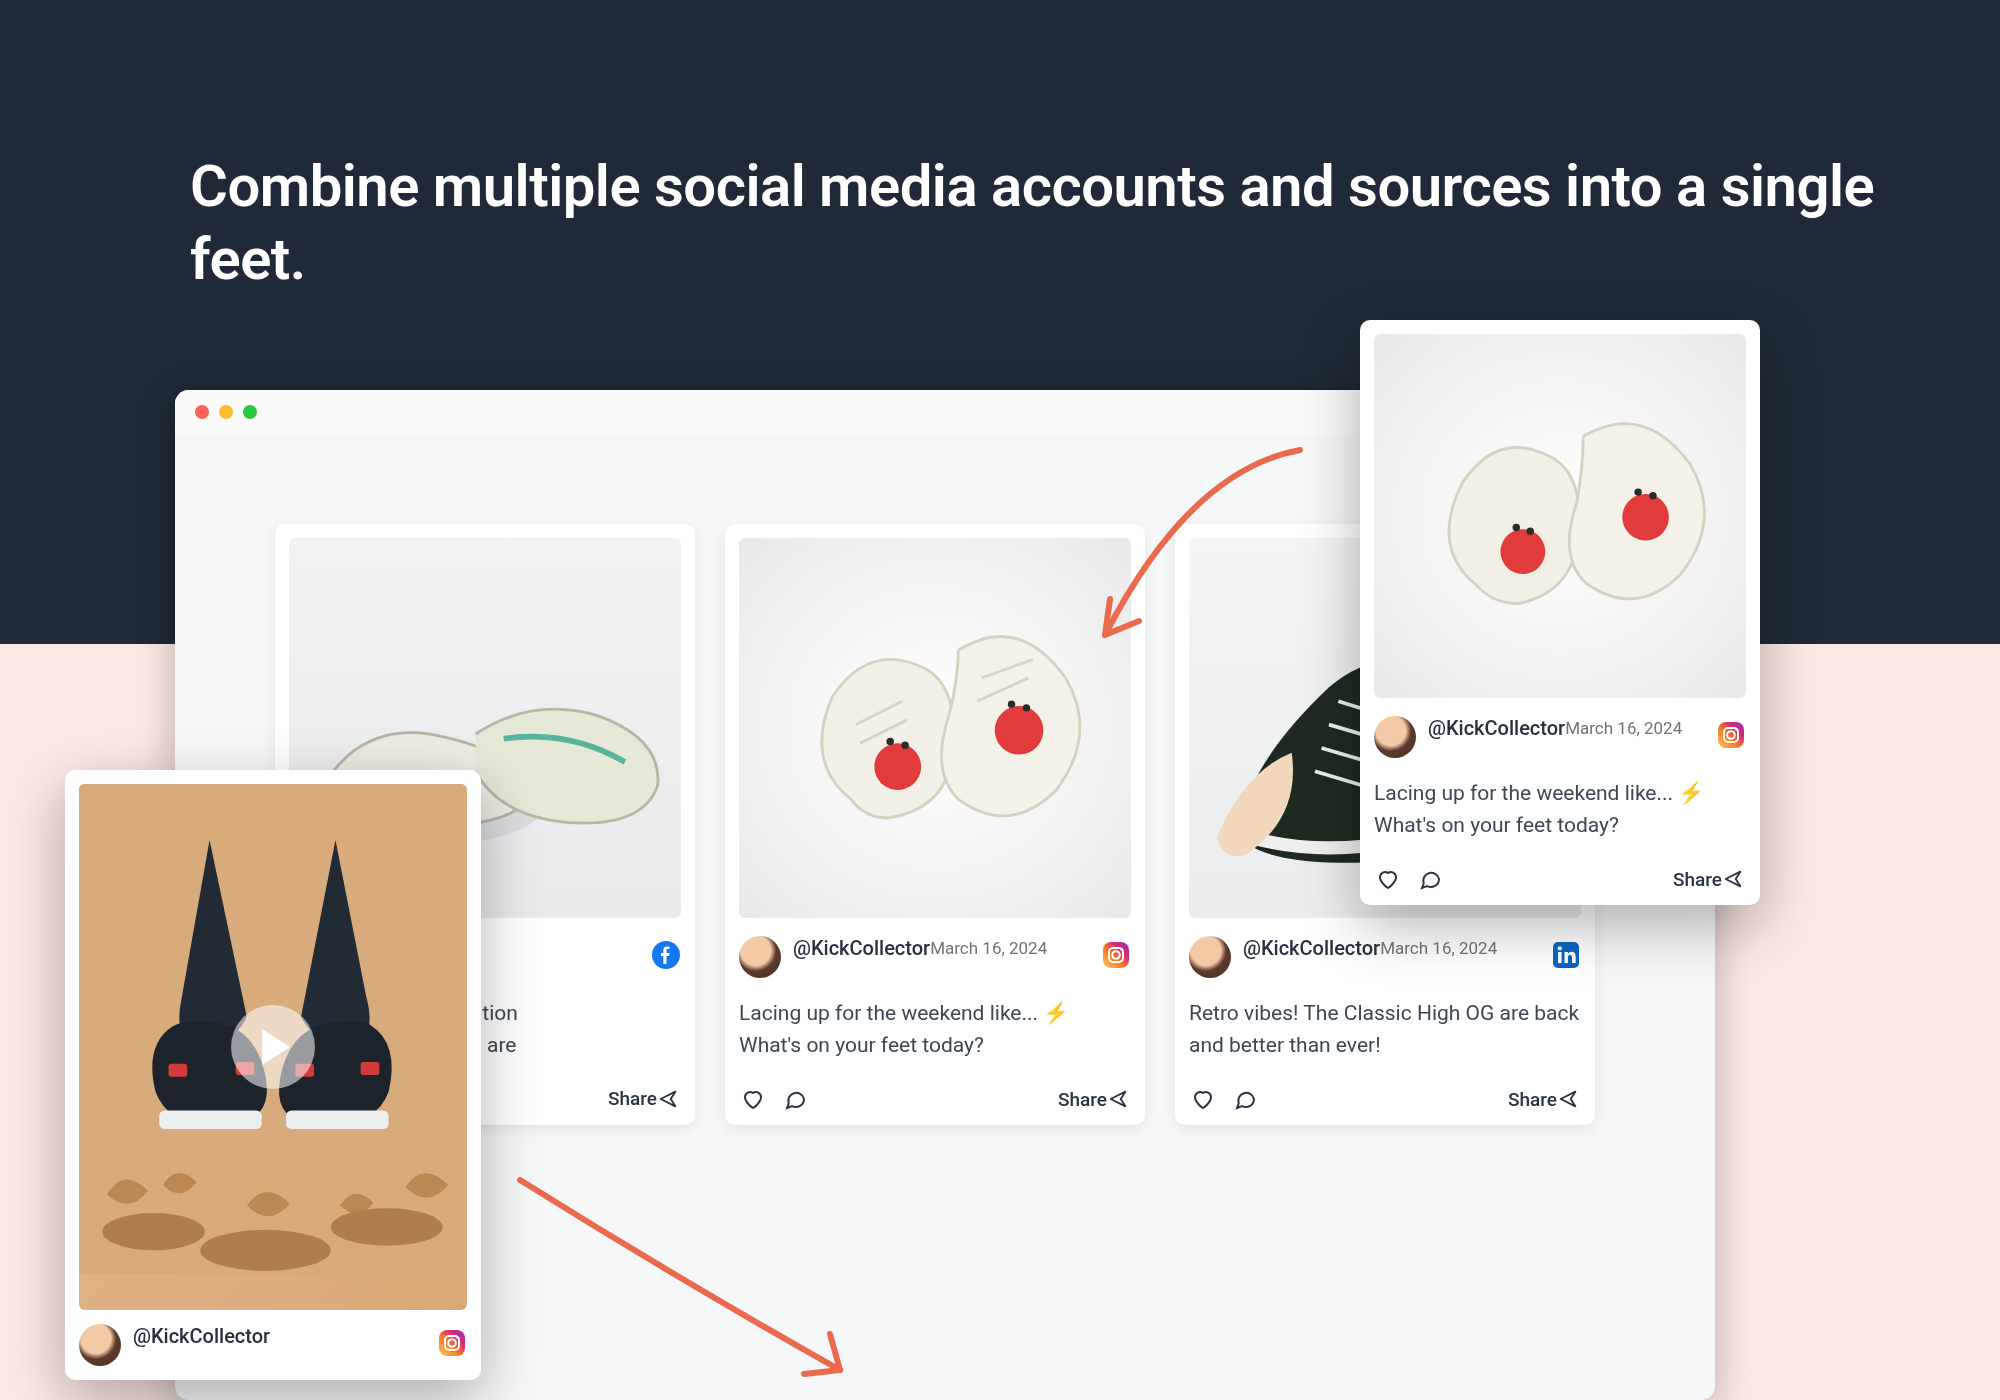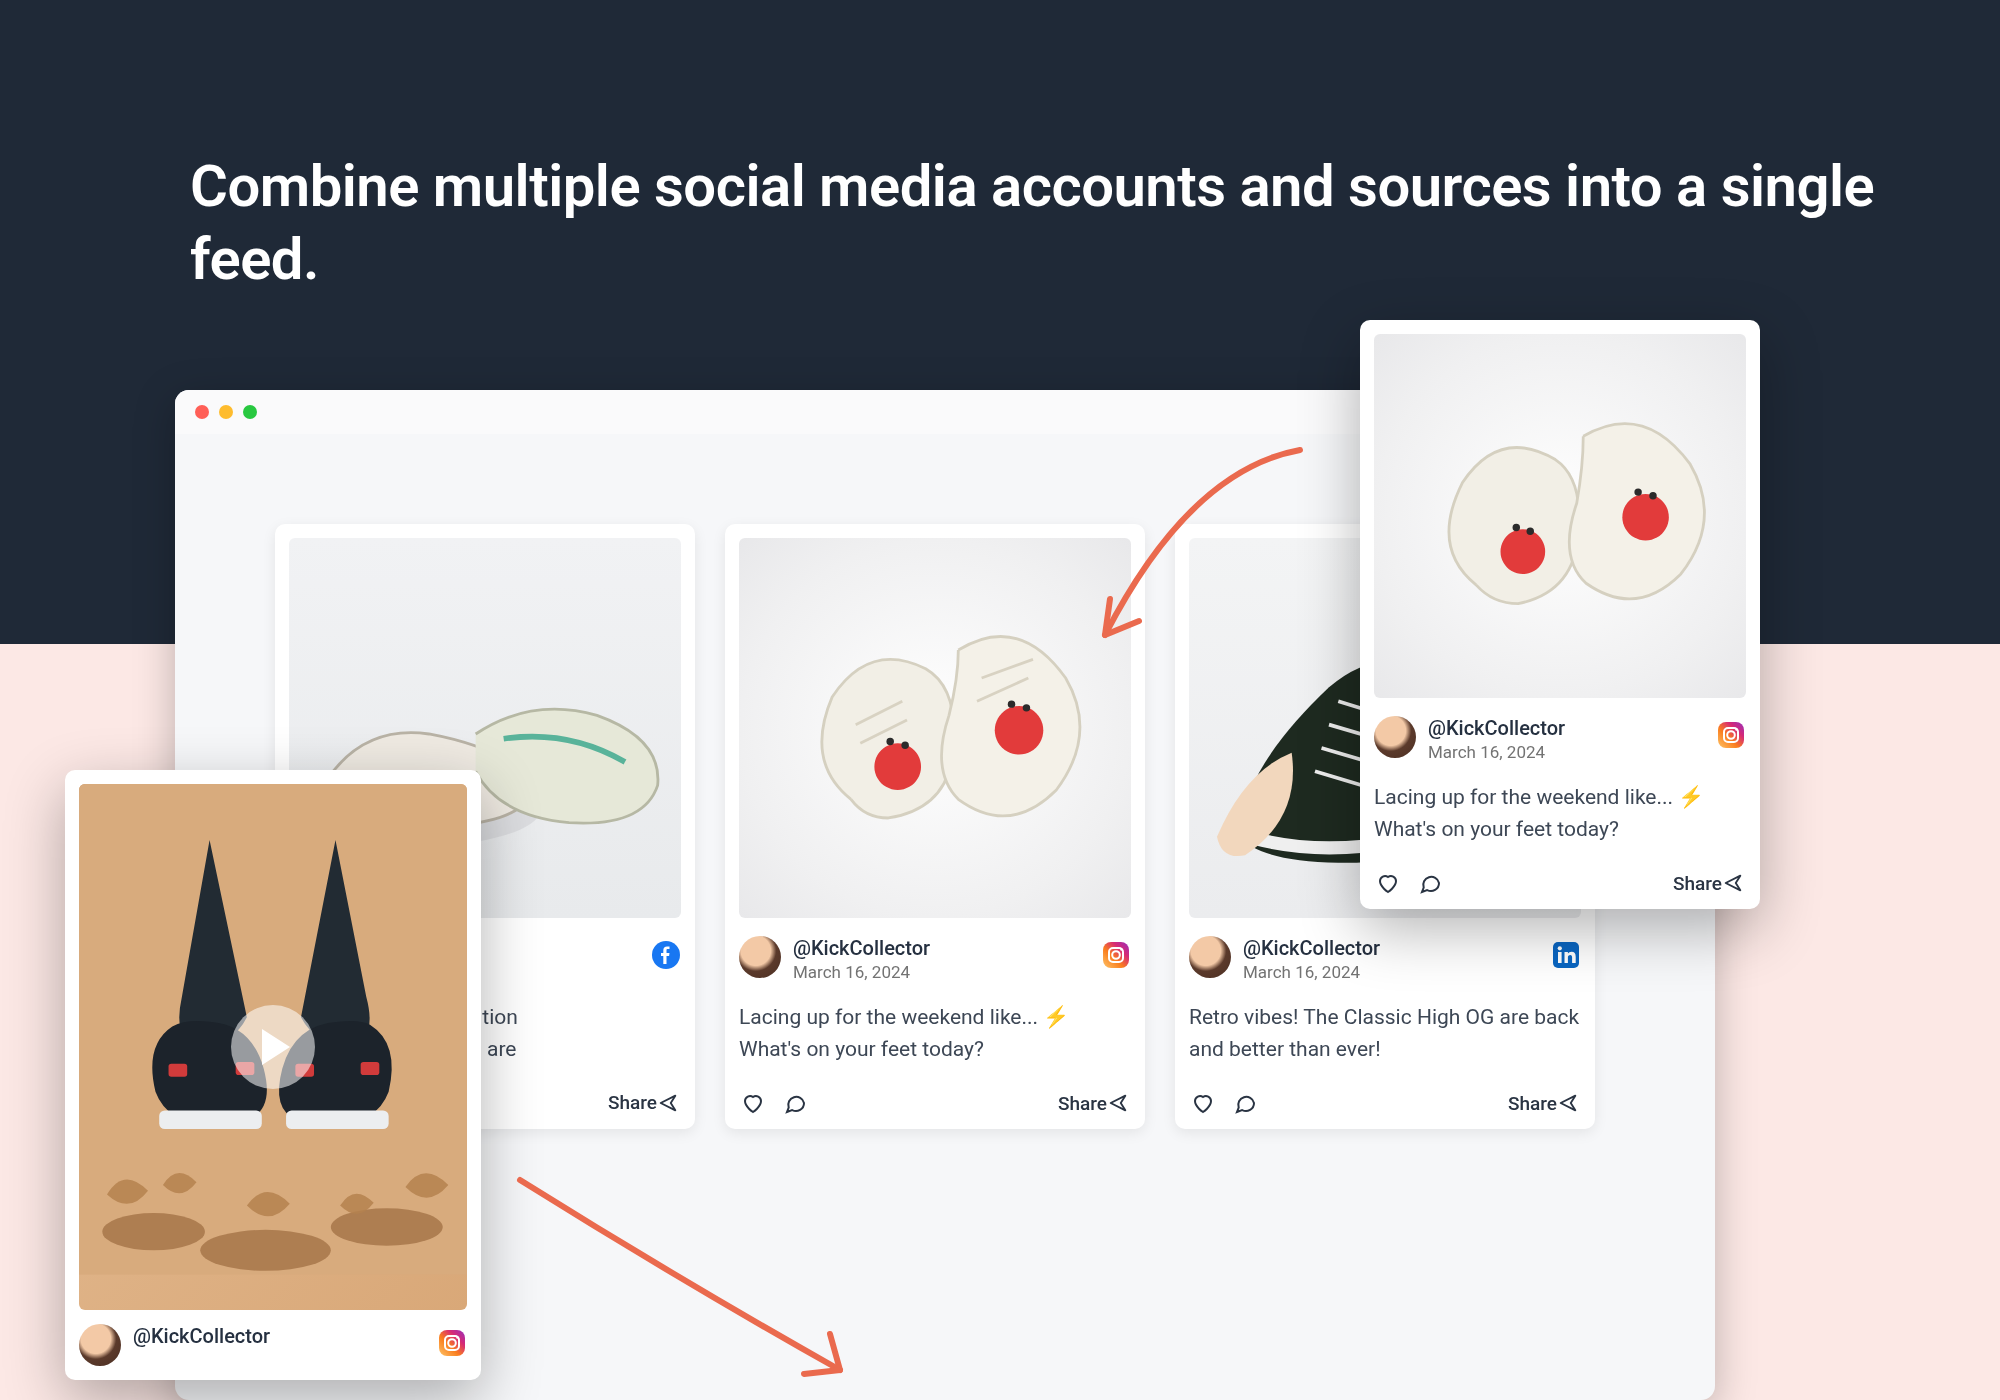--- a/index.html
+++ b/index.html
@@ -73,21 +73,21 @@
     gap: 12px;
     position: relative;
   }
   .avatar {
     width: 42px;
     height: 42px;
     border-radius: 50%;
     background: radial-gradient(circle at 40% 35%, #f3c9a6 0%, #f3c9a6 40%, #5b3a2b 55%, #4a2e22 100%);
     flex-shrink: 0;
   }
-  .user-info { display:flex; flex-direction:column; }
+  .user-info { display:flex; }
   .username { color: #253040; font-size: 20px; font-weight: 500; }
   .date { color: #737373; font-size: 17px; margin-top: 2px; }
   .social-icon {
     position: absolute;
     right: 0;
     top: 4px;
     width: 30px;
     height: 30px;
     border-radius: 8px;
     display:flex; align-items:center; justify-content:center;
@@ -145,21 +145,21 @@
   .ic { display:inline-flex; }
   
   .sneak-a { background: linear-gradient(180deg,#f1f2f4 0%, #e8eaec 100%); }
   .sneak-b { background: radial-gradient(ellipse at 50% 50%, #ffffff 0%, #f0f0f1 70%, #e8e8ea 100%); }
   .sneak-c { background: linear-gradient(180deg,#f3f4f5 0%, #ebecee 100%); }
   .hr-shoe-deco { position:absolute; inset:0; }
 </style>
 </head>
 <body>
 
-<div class="headline">Combine multiple social media accounts and sources into a single feed.</div>
+<div class="headline">Combine multiple social media accounts and sources into a single feet.</div>
 
 <div class="browser-window">
   <div class="browser-top">
     <div class="traffic-light tl-red"></div>
     <div class="traffic-light tl-yellow"></div>
     <div class="traffic-light tl-green"></div>
   </div>
 
   <div class="feed">
 

